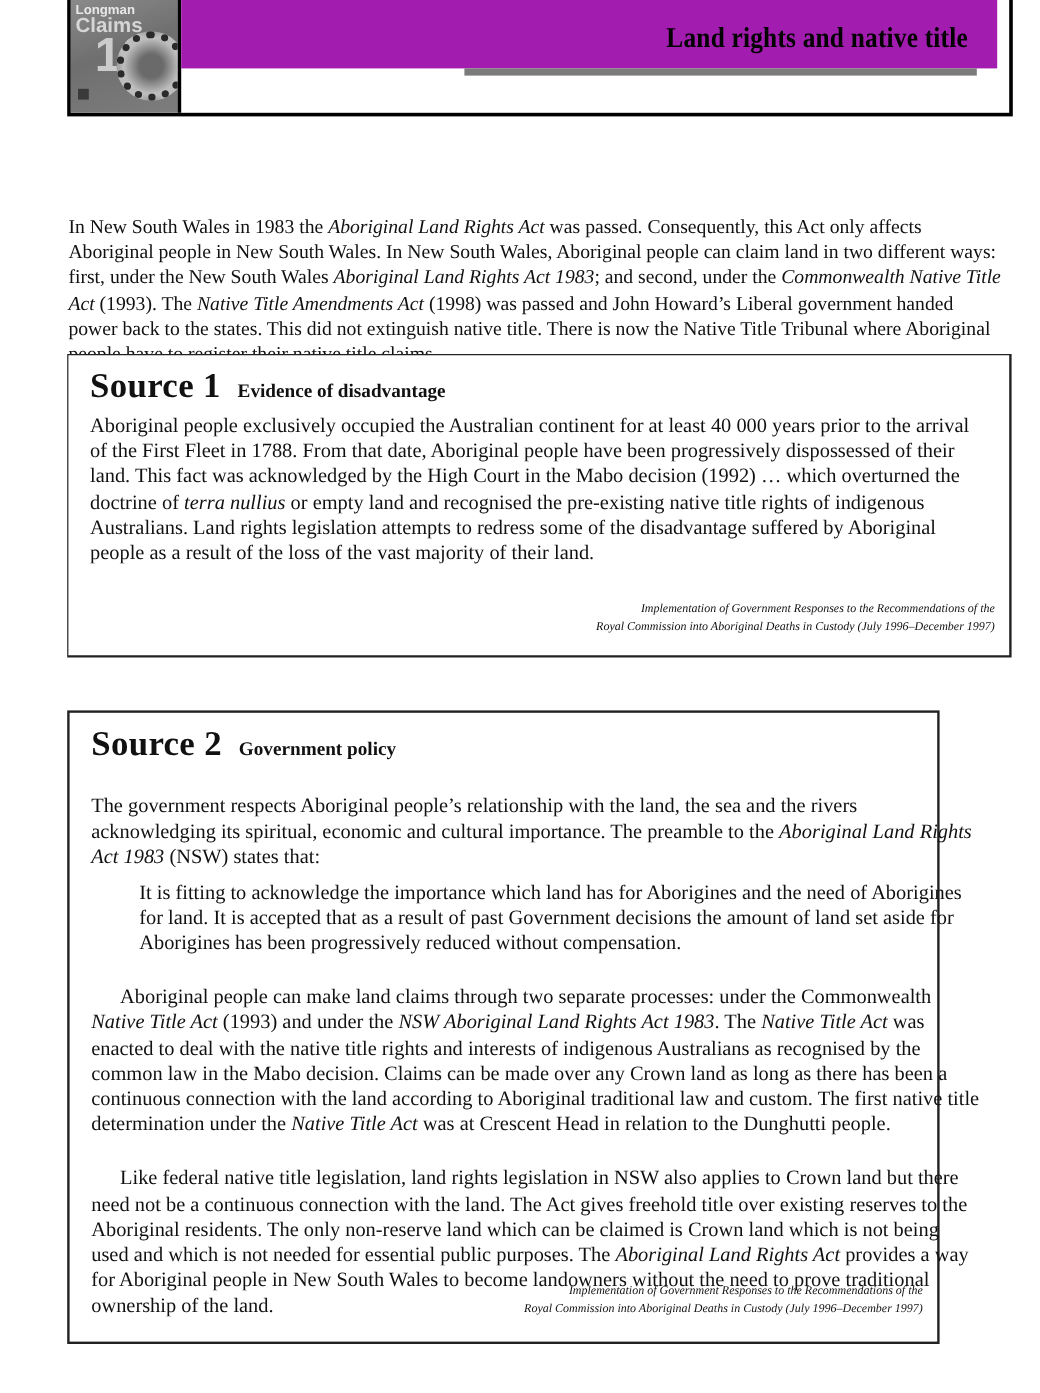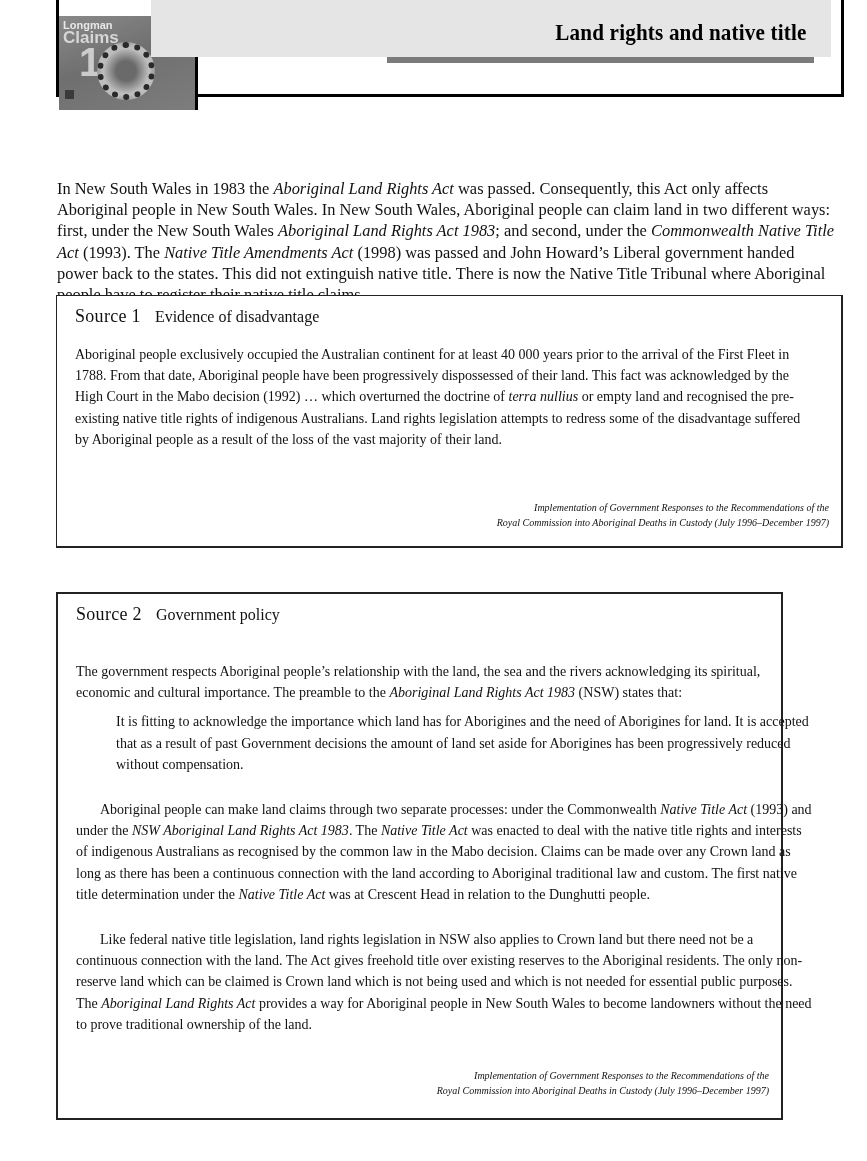--- a/index.html
+++ b/index.html
@@ -2,49 +2,49 @@
 <html><head>
   <meta charset="utf-8">
   <style>
     html, body { margin: 0; padding: 0; background: #ffffff; }
     body { width: 867px; height: 1161px; position: relative; overflow: hidden;
            font-family: "Liberation Serif", "DejaVu Serif", serif; color: #111; }
 
     
     .header { position: absolute; left: 56px; top: -3px; width: 782px; height: 94px;
               border: 3px solid #000; box-sizing: content-box; background: #fff; }
-    .cover { position: absolute; left: 0; top: 16px; width: 89px; height: 94px;
+    .cover { position: absolute; left: 0; top: 0; width: 89px; height: 94px;
              background: linear-gradient(160deg, #8a8a8a 0%, #6f6f6f 45%, #7d7d7d 100%);
-             border-right: 3px solid #000; overflow: hidden; padding-left: 47px; }
+             border-right: 3px solid #000; overflow: hidden; }
     .cover .brand { position: absolute; left: 4px; top: 4px; font-family: "Liberation Sans", sans-serif;
                     font-weight: bold; color: #e8e8e8; font-size: 11px; line-height: 10px; }
     .cover .brand .big { font-size: 17px; line-height: 16px; color: #d6d6d6; display:block; }
     .cover .swirl { position: absolute; left: 38px; top: 26px; width: 46px; height: 46px; border-radius: 50%;
                     border: 6px dotted #2a2a2a; background: radial-gradient(circle, #6a6a6a 30%, #bdbdbd 70%); }
     .cover .num { position: absolute; left: 20px; top: 24px; font-family: "Liberation Sans", sans-serif;
                   font-weight: bold; font-size: 40px; color: #f2f2f2; opacity: .7; }
     .cover .logo { position: absolute; left: 6px; top: 74px; width: 9px; height: 9px; background: #3a3a3a; }
-    .band { position: absolute; left: 92px; top: 0; right: 10px; height: 57px; background: #e5e5e5; }
+    .band { position: absolute; left: 92px; top: 0; right: 10px; height: 57px; background: #a21caf; }
     .title { position: absolute; right: 24px; top: 19px; font-family: "Liberation Serif", serif;
              font-weight: bold; font-size: 24px; letter-spacing: 0.2px; color: #000;
              transform: scaleX(0.88); transform-origin: right center; white-space: nowrap; }
     .rule { position: absolute; left: 328px; top: 57px; width: 427px; height: 6px; background: #7b7b7b; }
 
     
     .intro { position: absolute; left: 57px; top: 142px; width: 780px; font-size: 16.4px; line-height: 21.2px; margin-top: 36px; }
     p { margin: 0; }
     i { font-style: italic; }
 
     .source { position: absolute; left: 56px; border: 1.5px solid #222; box-sizing: border-box; background: #fff; }
     .source.s1 { top: 295px; width: 787px; height: 253px; border-right-width: 2px; border-bottom-width: 2px; }
     .source.s2 { top: 592px; width: 727px; height: 528px; border-width: 2.5px; }
     .source .head { position: absolute; left: 18px; top: 10px; white-space: nowrap; }
-    .source .snum { font-weight: normal; font-size: 18px; letter-spacing: 0.3px; }
-    .source .stitle { font-weight: normal; font-size: 16px; margin-left: 14px; }
-    .source .text { position: absolute; left: 18px; width: 740px; font-size: 14px; line-height: 21.2px; }
+    .source .snum { font-weight: bold; font-size: 29px; letter-spacing: 0.3px; }
+    .source .stitle { font-weight: bold; font-size: 16px; margin-left: 14px; }
+    .source .text { position: absolute; left: 18px; width: 740px; font-size: 17px; line-height: 21.2px; }
     .s1 .text { top: 48px; }
     .s2 .text { top: 67px; }
     .quote { margin: 8px 0 8px 40px; }
     .indent { text-indent: 24px; margin-top: 24px; }
     .cite { position: absolute; right: 12px; text-align: right; font-style: italic; font-size: 10px; line-height: 15px; }
     .s1 .cite { top: 204px; }
     .s2 .cite { top: 474px; }
   </style>
 </head>
 <body>

